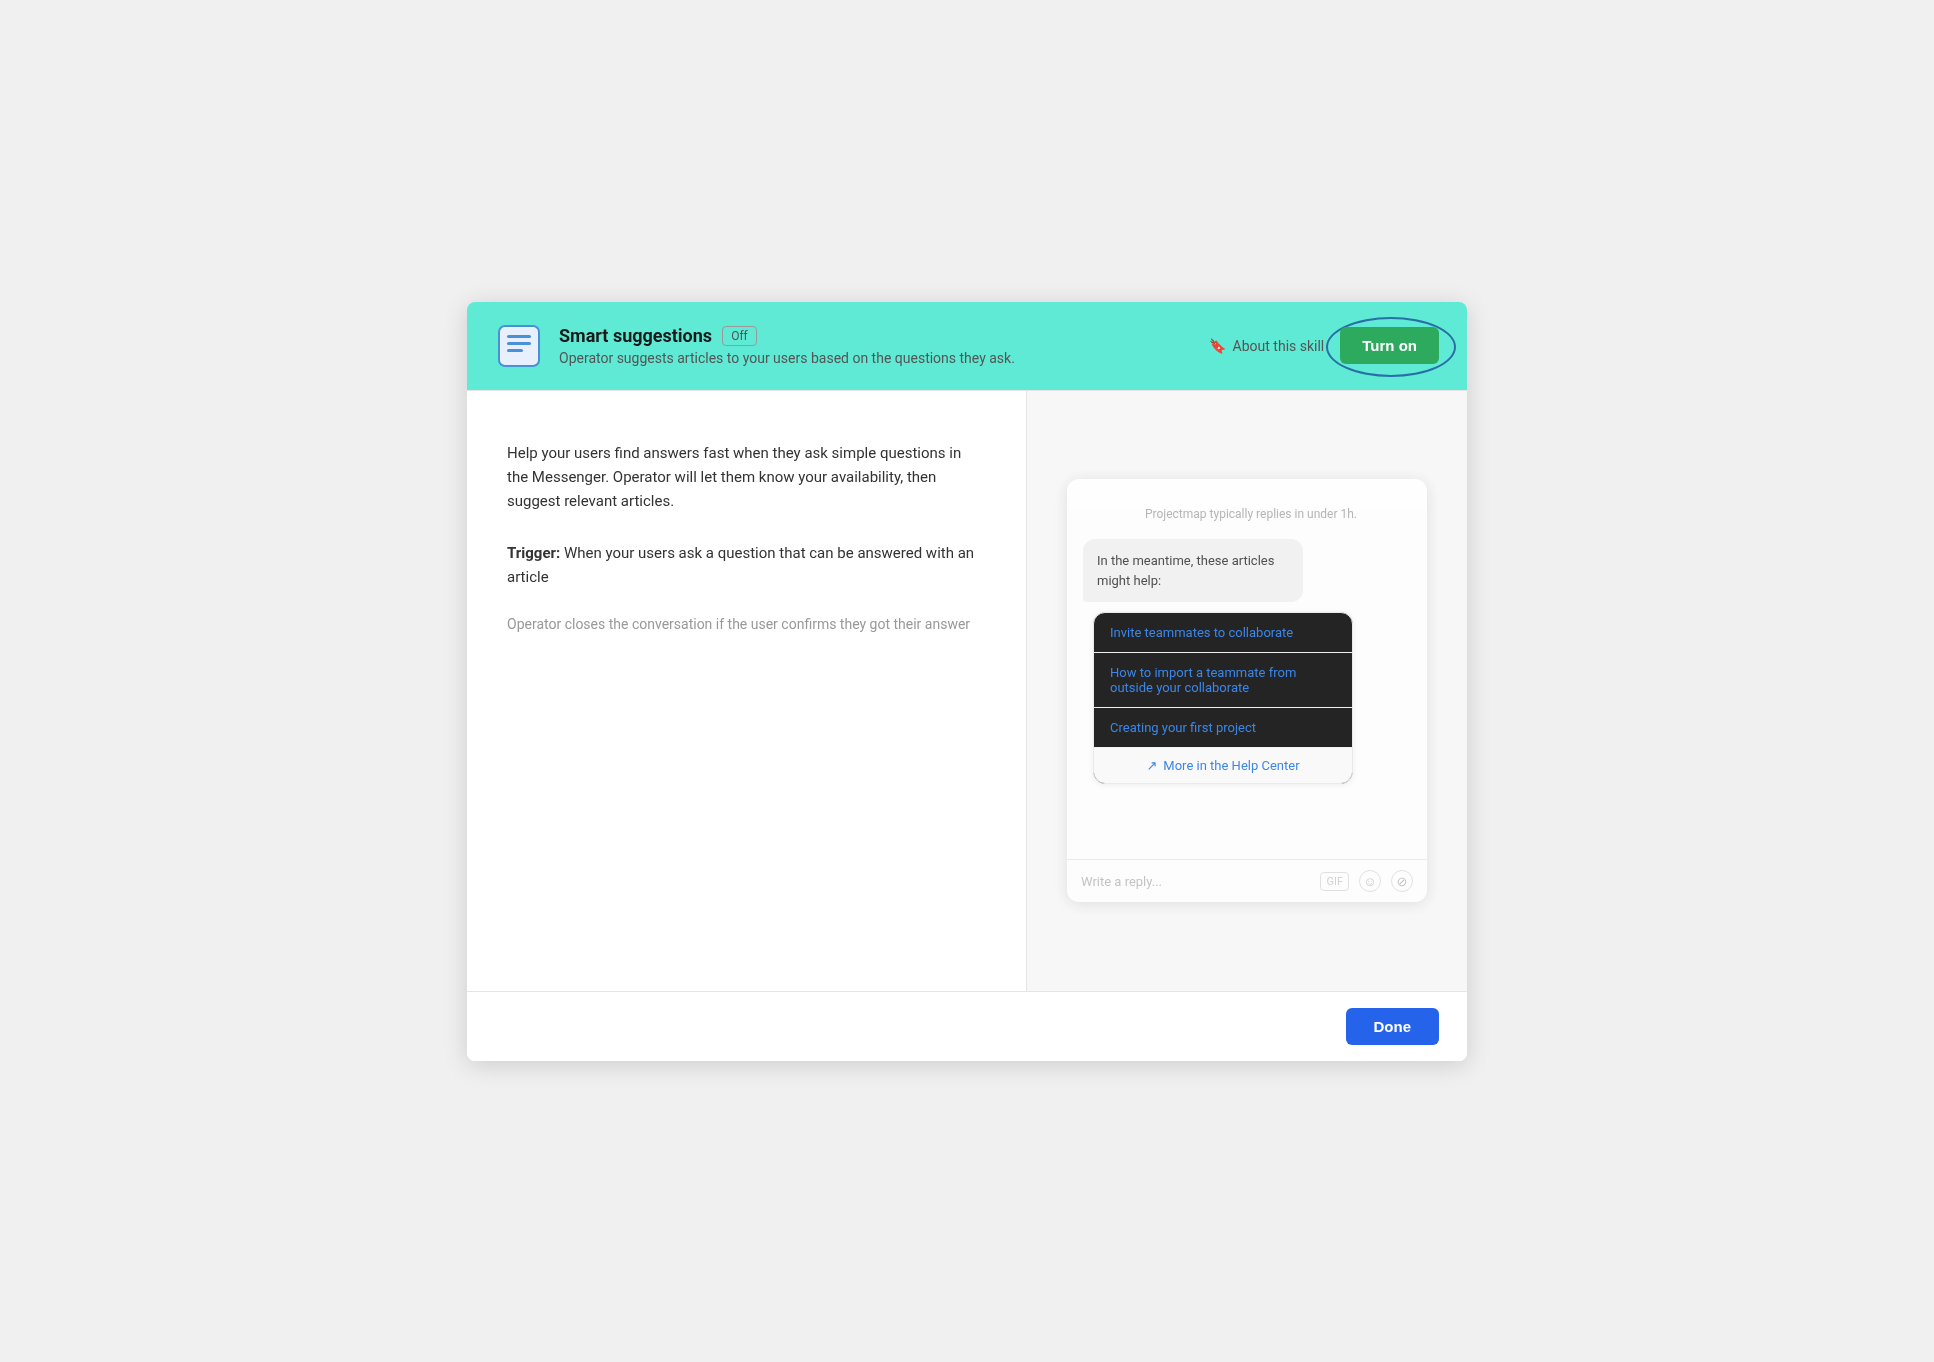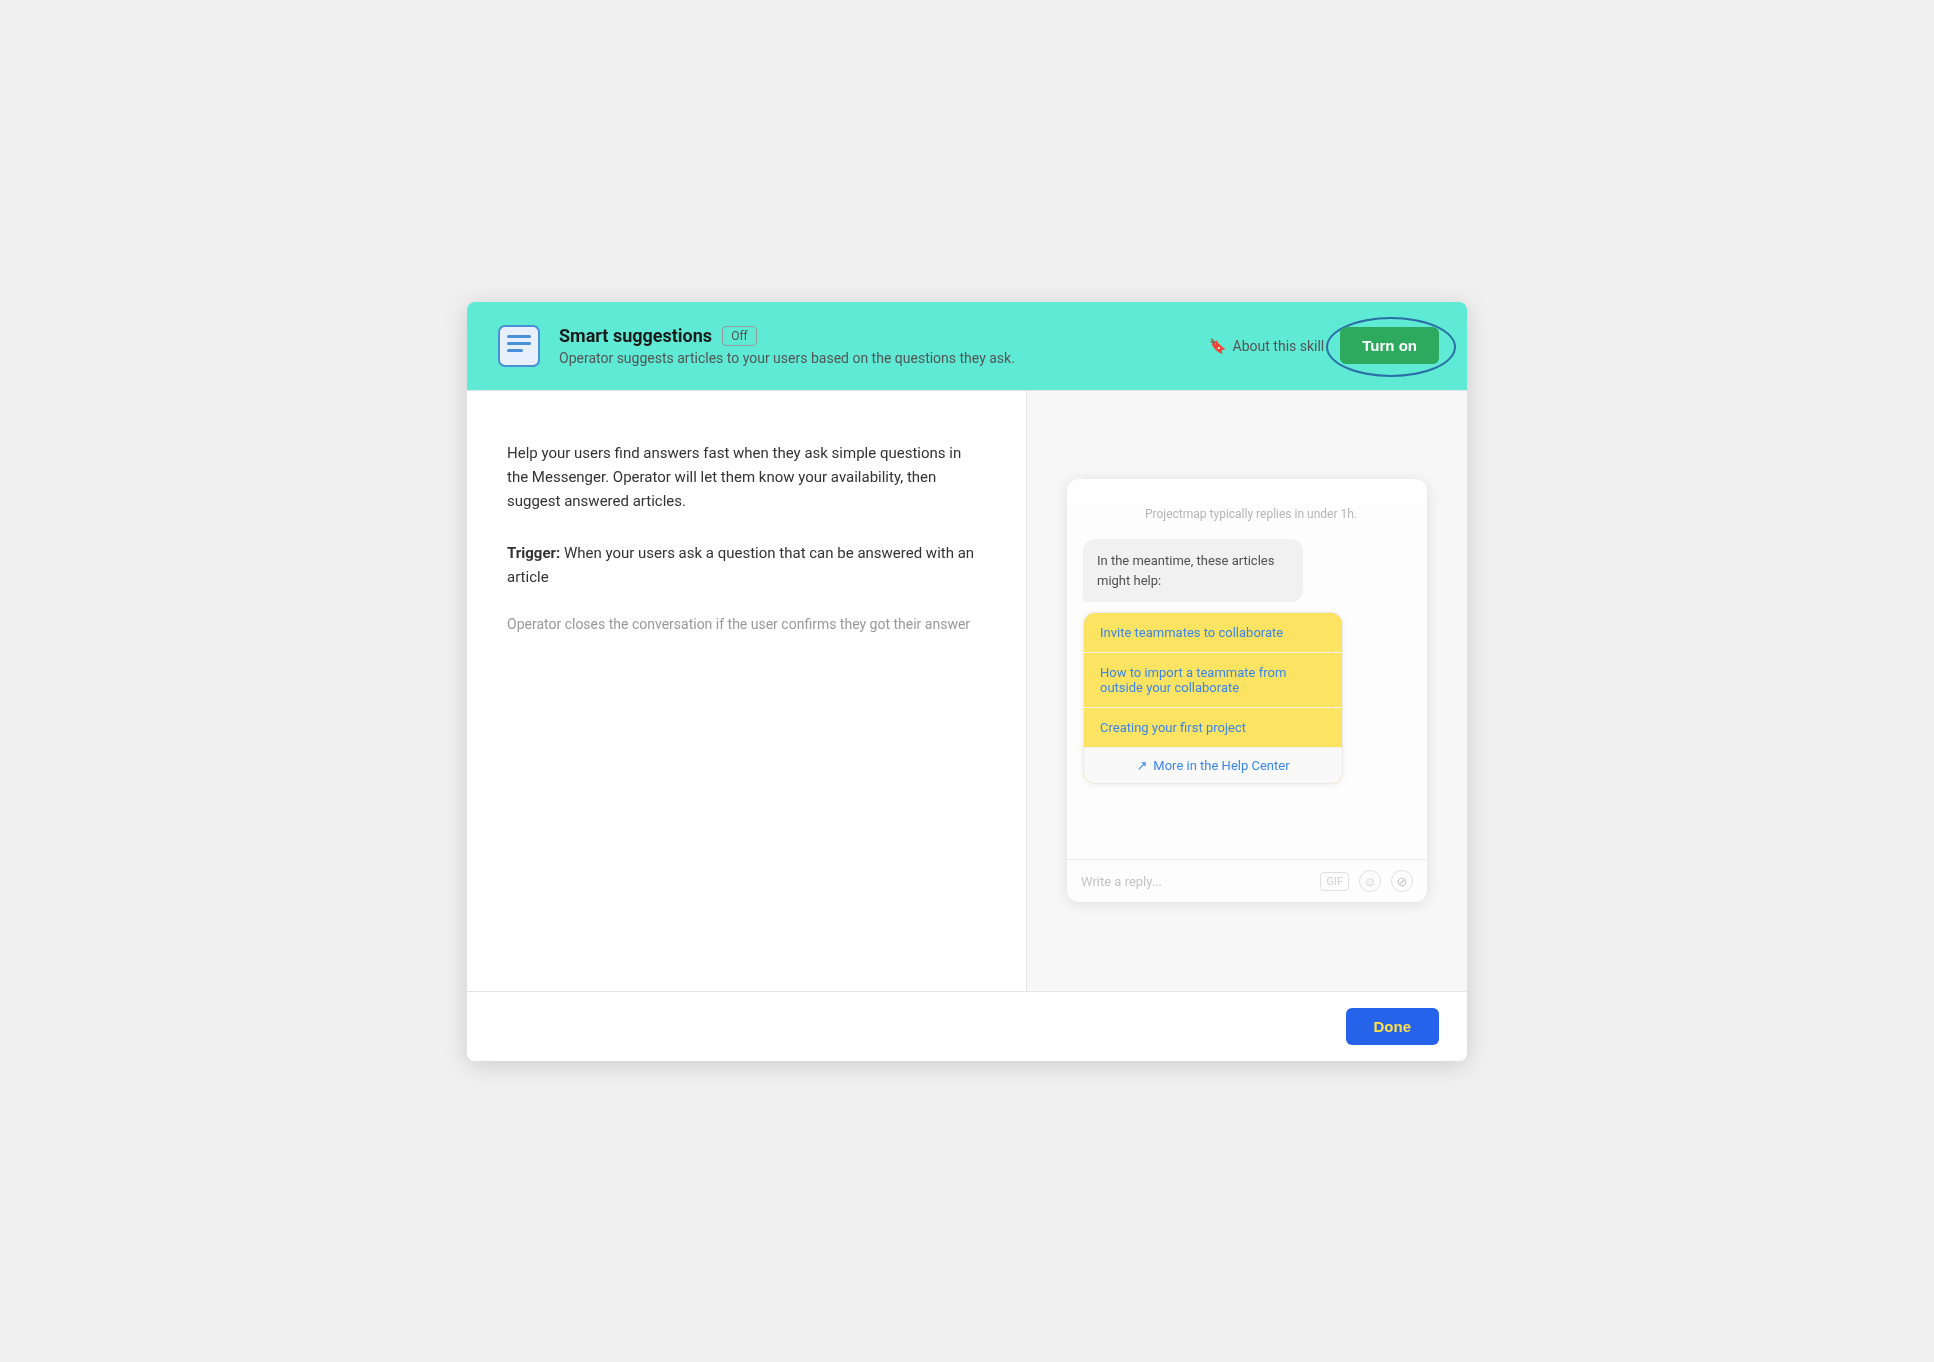--- a/index.html
+++ b/index.html
@@ -198,25 +198,26 @@
       background: #f0f0f0;
       border-radius: 12px 12px 12px 4px;
       padding: 12px 14px;
       font-size: 13px;
       color: #333;
       max-width: 220px;
       line-height: 1.5;
     }
 
     .chat-articles-card {
-      background: #fde047;
+      background: #000000;
       border: 1px solid #e8e8e8;
       border-radius: 12px;
       overflow: hidden;
       max-width: 260px;
+      margin-left: 10px;
       box-shadow: 0 1px 6px rgba(0,0,0,0.08);
     }
 
     .article-link {
       display: block;
       padding: 12px 16px;
       font-size: 13px;
       color: #1a73e8;
       text-decoration: none;
       border-bottom: 1px solid #f0f0f0;
@@ -283,21 +284,21 @@
     .modal-footer {
       display: flex;
       justify-content: flex-end;
       padding: 16px 28px;
       border-top: 1px solid #e5e5e5;
       background: #fff;
     }
 
     .done-btn {
       background: #2563eb;
-      color: #fde047;
+      color: #ffffff;
       border: none;
       border-radius: 6px;
       padding: 10px 28px;
       font-size: 15px;
       font-weight: 600;
       cursor: pointer;
     }
   </style>
 </head>
 <body>
@@ -330,21 +331,21 @@
       <div class="turn-on-btn-wrapper">
         <div class="circle-highlight"></div>
         <button class="turn-on-btn">Turn on</button>
       </div>
     </div>
   </div>
 
   <div class="modal-body">
 
     <div class="left-panel">
-      <p class="description-text">Help your users find answers fast when they ask simple questions in the Messenger. Operator will let them know your availability, then suggest answered articles.</p>
+      <p class="description-text">Help your users find answers fast when they ask simple questions in the Messenger. Operator will let them know your availability, then suggest relevant articles.</p>
 
       <div class="trigger-section">
         <p class="trigger-text">
           <strong>Trigger:</strong>
           <span>When your users ask a question that can be answered with an article</span>
         </p>
       </div>
 
       <p class="operator-note">Operator closes the conversation if the user confirms they got their answer</p>
     </div>

